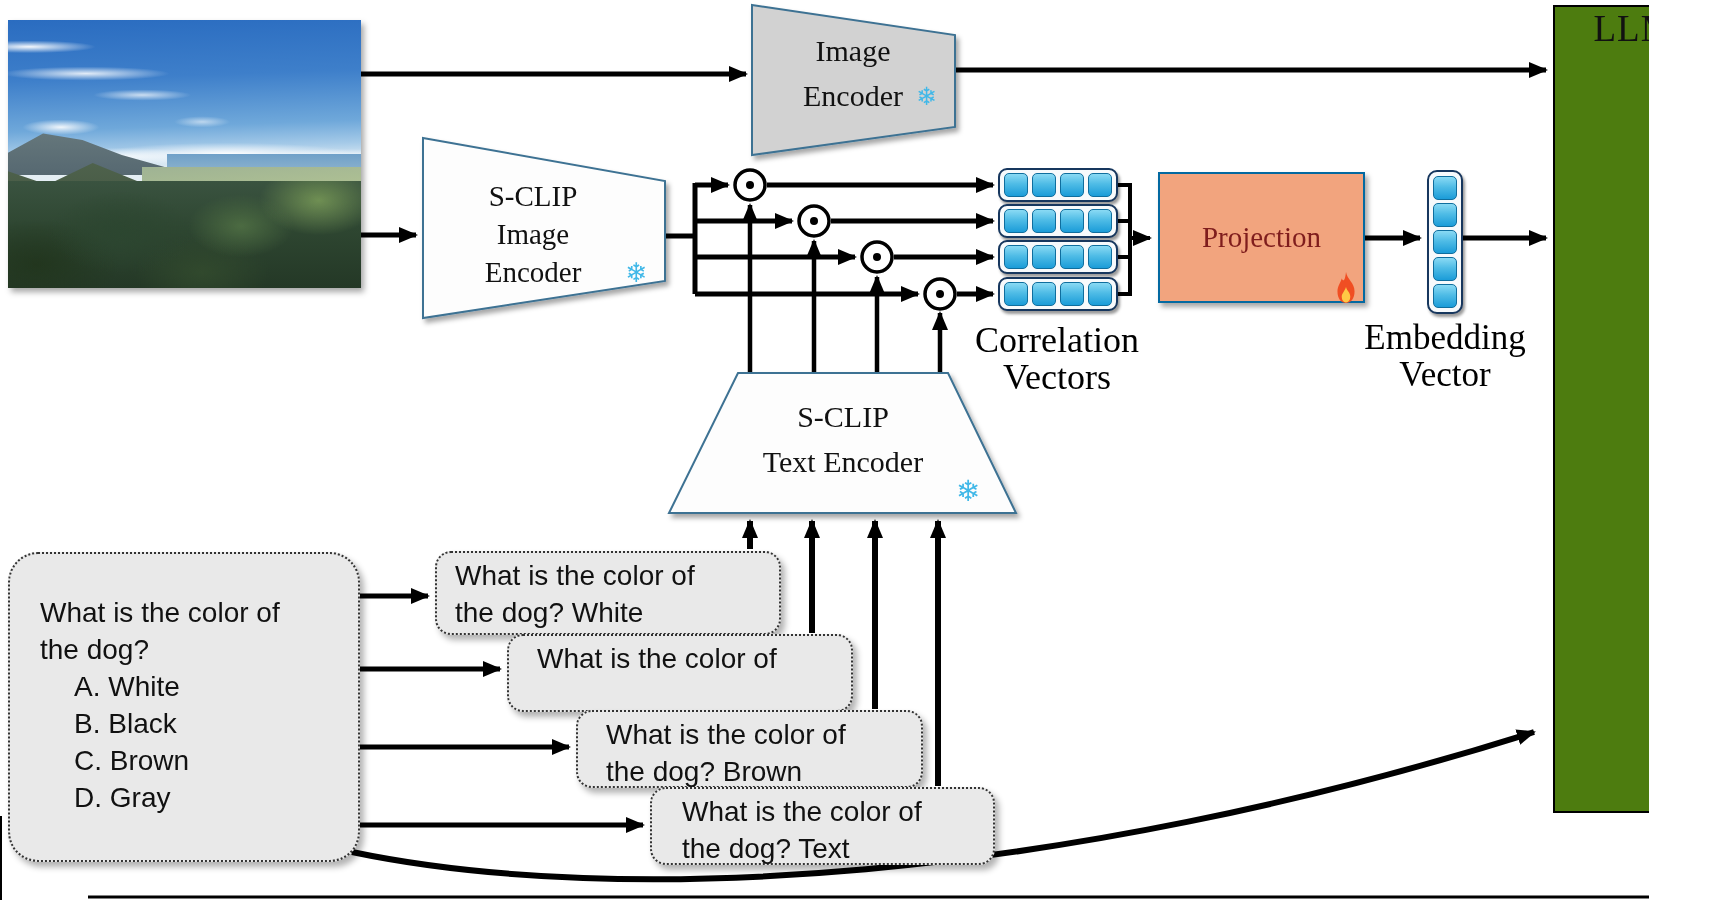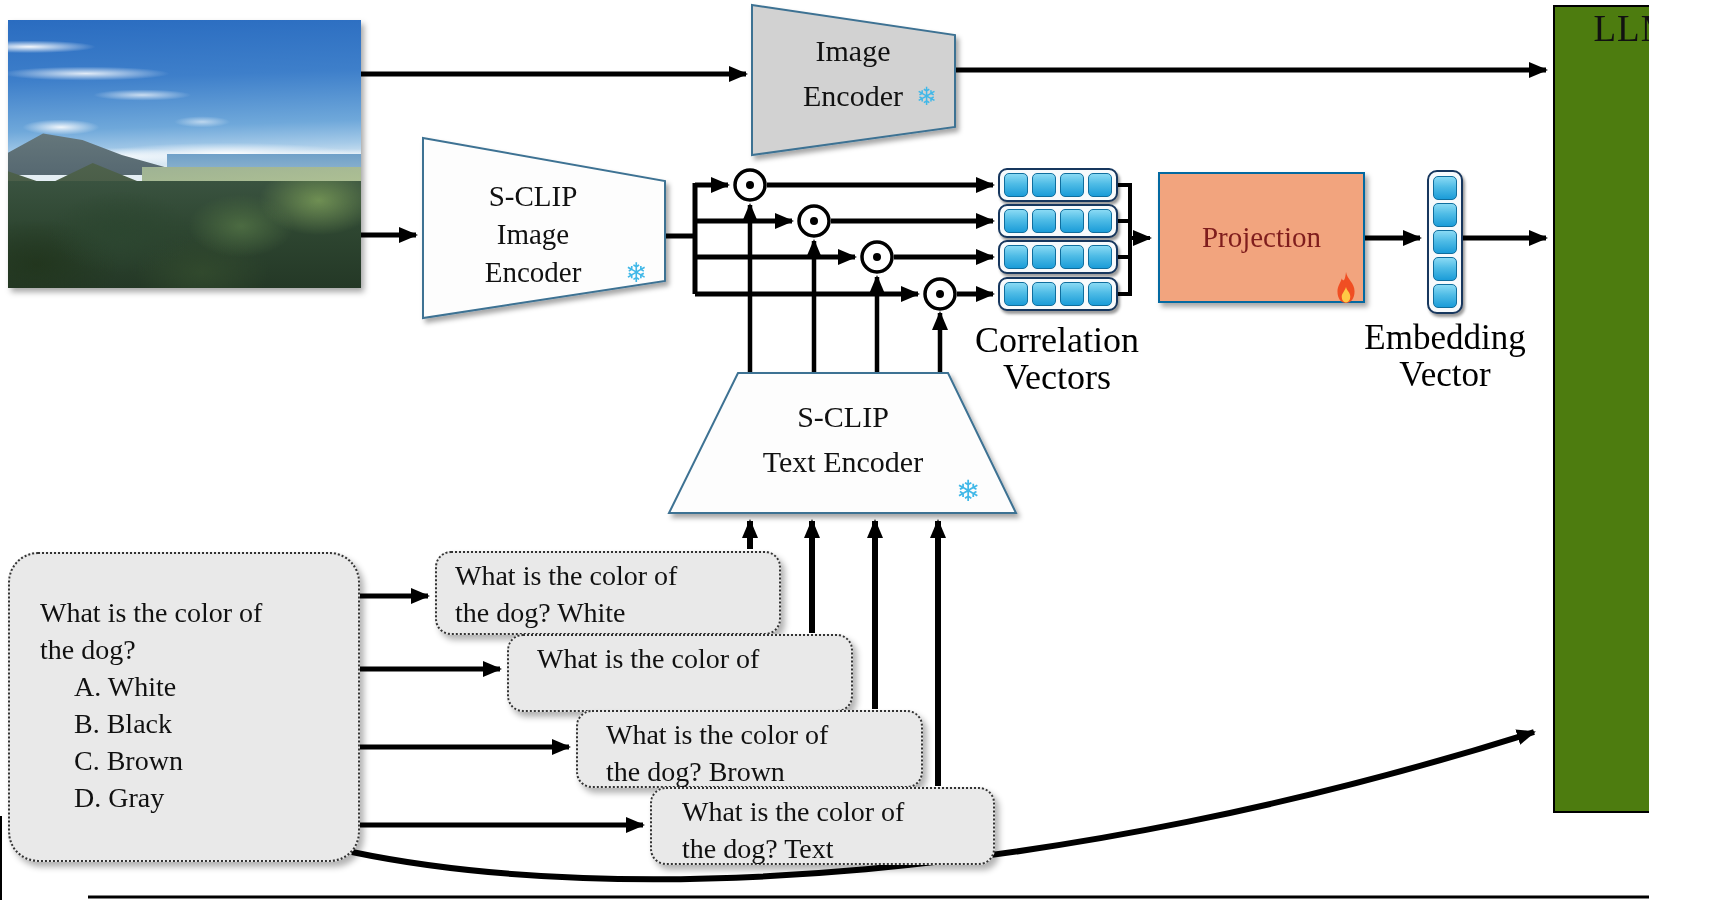--- a/index.html
+++ b/index.html
@@ -65,21 +65,21 @@
 
   .lbl-corr{left:972px;top:322px;width:170px;font-size:36px;line-height:37px;text-align:center;}
   .lbl-emb{left:1360px;top:311px;width:170px;font-size:35px;line-height:37px;text-align:center;margin-top:8px;}
 
   
   .llm{left:1553px;top:5px;width:162px;height:808px;background:#4d7c0f;border:2.5px solid #000;
        display:flex;justify-content:center;font-size:37px;letter-spacing:1px;color:#111;
        box-sizing:border-box;}
 
   
-  .qfont{font-family:Liberation Serif, serif;color:#111;}
+  .qfont{font-family:Liberation Sans, sans-serif;color:#111;}
   .qmain{left:8px;top:552px;width:352px;height:310px;background:#E9E9E9;border:2px dotted #333;
          border-radius:30px;box-shadow:4px 5px 6px rgba(0,0,0,.3);box-sizing:border-box;
          padding:40px 8px 0 30px;font-size:28px;line-height:37px;}
   .qopt{padding-left:34px;}
   .qbox{background:#E9E9E9;border:2px dotted #333;border-radius:16px;box-shadow:4px 5px 6px rgba(0,0,0,.3);
         box-sizing:border-box;font-size:28px;line-height:37px;padding-top:4px;}
   .qb1{left:435px;top:551px;width:346px;height:84px;padding-left:18px;}
   .qb2{left:507px;top:634px;width:346px;height:78px;padding-left:28px;}
   .qb3{left:576px;top:710px;width:347px;height:78px;padding-left:28px;}
   .qb4{left:650px;top:787px;width:345px;height:78px;padding-left:30px;}

